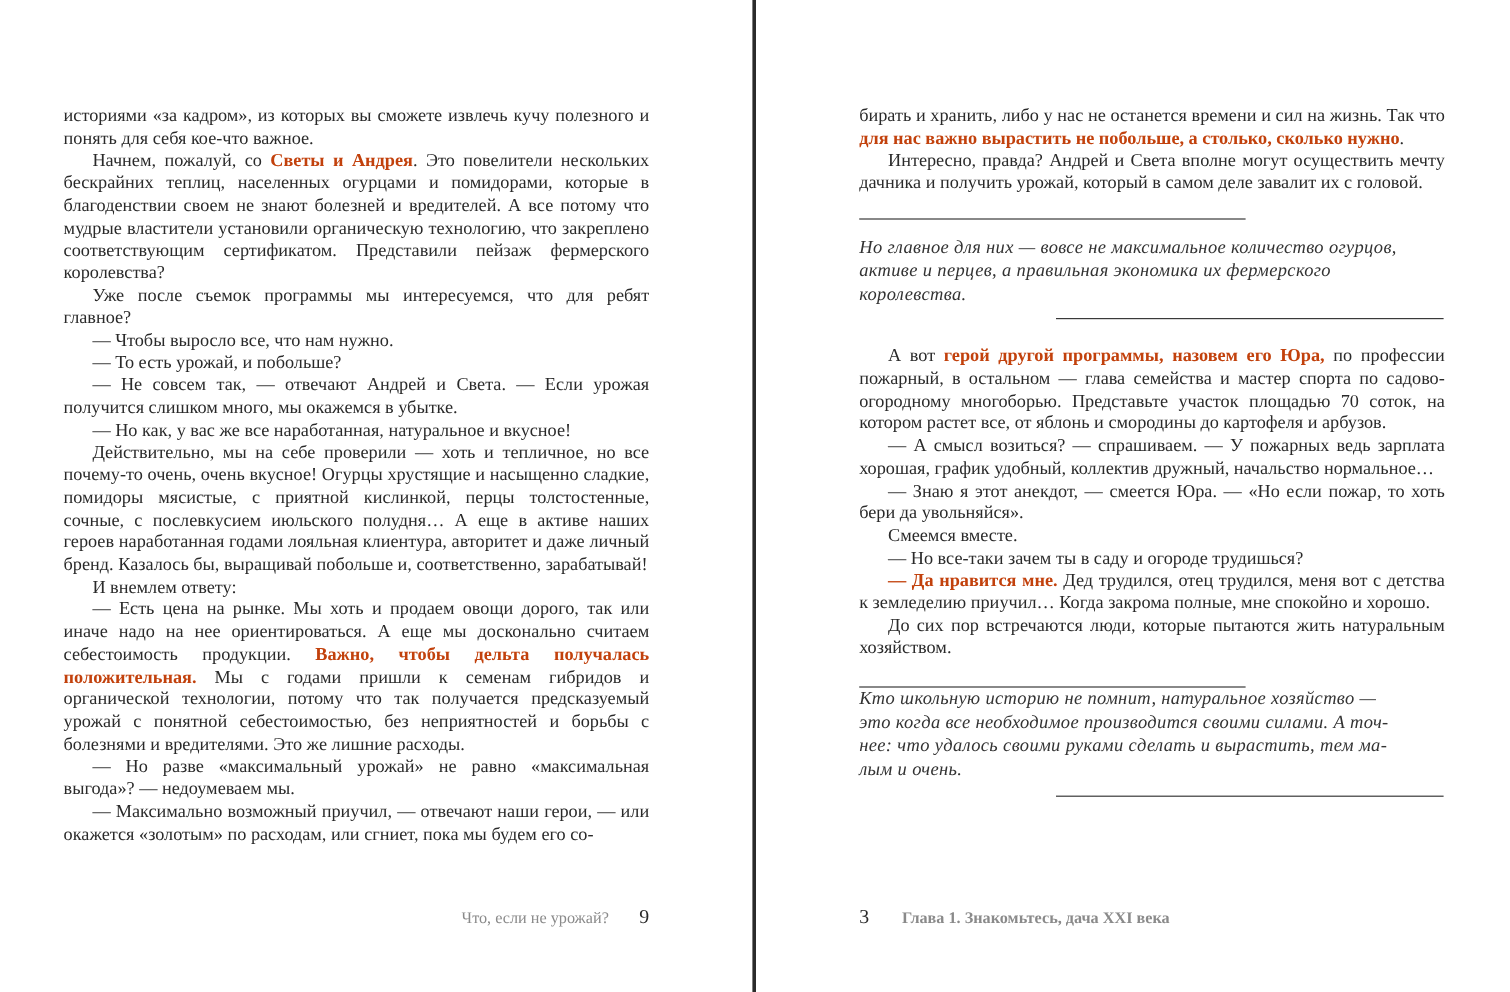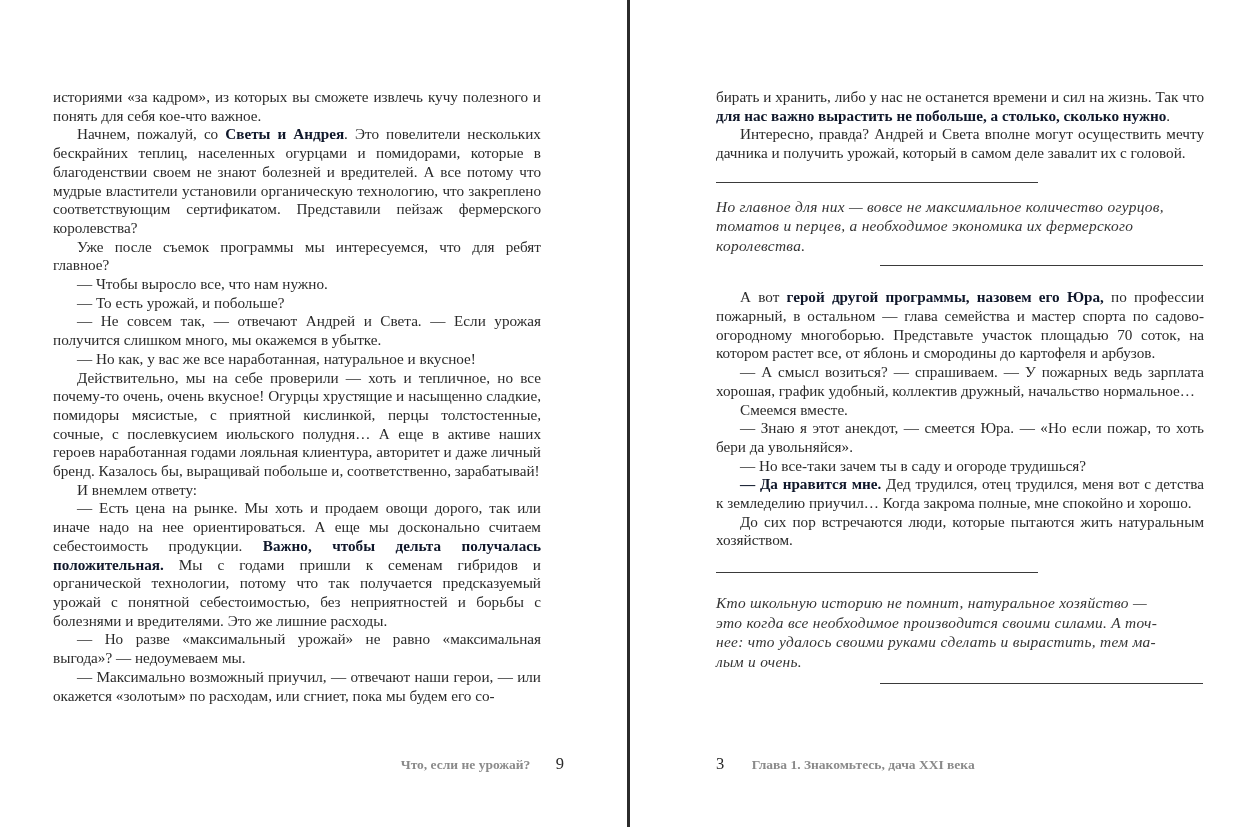--- a/index.html
+++ b/index.html
@@ -1,50 +1,50 @@
 <!DOCTYPE html>
 <html><head>
 <meta charset="utf-8">
 <style>
   html, body { margin: 0; padding: 0; }
   body {
     width: 1258px; height: 827px; position: relative; overflow: hidden;
     background: #ffffff; color: #2a2a2a;
     font-family: "Liberation Serif", "DejaVu Serif", serif;
   }
-  .page { position: absolute; top: 0; height: 827px; padding-left: 23px; }
+  .page { position: absolute; top: 0; height: 827px; }
   .page-left { left: 0; width: 627px; }
   .page-right { left: 630px; width: 628px; }
   .spine {
     position: absolute; left: 627px; top: 0; width: 3px; height: 827px;
     background: #2b2b2b;
   }
   .col { position: absolute; width: 488px; }
   .page-left .col { left: 53px; top: 88px; }
   .page-right .col { left: 86px; top: 88px; }
   p {
     margin: 0; font-size: 15.2px; line-height: 18.7px;
     text-align: justify; text-align-last: left;
   }
   p.indent { text-indent: 24px; }
-  b { font-weight: bold; color: #0f172a; }
+  b { font-weight: bold; color: #c2410c; }
   .quote p {
     font-style: italic; font-size: 15.4px; line-height: 19.5px;
     text-align: center; letter-spacing: 0.3px; color: #333;
   }
   .rule { height: 0; border-top: 1.6px solid #3a3a3a; }
   .rule-left { width: 322px; margin-left: 0; }
   .rule-right { width: 323px; margin-left: 164px; }
   .footer {
     position: absolute; top: 754px; font-size: 13.5px; color: #8a8a8a;
     font-family: "Liberation Serif", "DejaVu Serif", serif;
   }
   .footer .num { color: #2a2a2a; font-size: 16.5px; }
   .footer-left { right: 86px; }
-  .footer-left .runhead { margin-right: 22px; font-weight: bold; }
+  .footer-left .runhead { margin-right: 22px; }
   .footer-right { left: 86px; }
   .footer-right .runhead { margin-left: 24px; font-weight: bold; }
 </style>
 </head>
 <body>
 
 <div class="page page-left">
   <div class="col" id="left-col">
       <p><span>историями «за кадром», из которых вы сможете извлечь кучу полезного и понять для себя кое-что важное.</span></p>
       <p class="indent"><span>Начнем, пожалуй, со </span><b>Светы и Андрея</b><span>. Это повелители нескольких бескрайних теплиц, населенных огурцами и помидорами, которые в благоденствии своем не знают болезней и вредителей. А все потому что  мудрые властители установили органическую технологию, что закреплено соответствующим сертификатом. Представили пейзаж фермерского королевства?</span></p>
@@ -70,38 +70,38 @@
 <div class="page page-right">
   <div class="col">
     <div id="right-top">
         <p><span>бирать и хранить, либо у нас не останется времени и сил на жизнь. Так что </span><b>для нас важно вырастить не побольше, а столько, сколько нужно</b><span>.</span></p>
         <p class="indent"><span>Интересно, правда? Андрей и Света вполне могут осуществить мечту дачника и получить урожай, который в самом деле завалит их с головой.</span></p>
       </div>
     <div style="height:19px"></div>
     <div class="rule rule-left"></div>
     <div class="quote" style="margin-top:14px">
       <p>Но главное для них — вовсе не максимальное количество огурцов,</p>
-      <p>томатов и перцев, а необходимое экономика их фермерского</p>
+      <p>активе и перцев, а правильная экономика их фермерского</p>
       <p>королевства.</p>
     </div>
     <div style="height:10px"></div>
     <div class="rule rule-right"></div>
     <div style="height:22px"></div>
     <div id="right-mid">
         <p class="indent"><span>А вот </span><b>герой другой программы, назовем его Юра,</b><span> по профессии пожарный, в остальном — глава семейства и мастер спорта по садово-огородному многоборью. Представьте участок площадью 70 соток, на котором растет все, от яблонь и смородины до картофеля и арбузов.</span></p>
         <p class="indent"><span>— А смысл возиться? — спрашиваем. — У пожарных ведь зарплата хорошая, график удобный, коллектив дружный, начальство нормальное…</span></p>
+        <p class="indent"><span>— Знаю я этот анекдот, — смеется Юра. — «Но если пожар, то хоть бери да увольняйся».</span></p>
         <p class="indent"><span>Смеемся вместе.</span></p>
-        <p class="indent"><span>— Знаю я этот анекдот, — смеется Юра. — «Но если пожар, то хоть бери да увольняйся».</span></p>
         <p class="indent"><span>— Но все-таки зачем ты в саду и огороде трудишься?</span></p>
         <p class="indent"><b>— Да нравится мне.</b><span> Дед трудился, отец трудился, меня вот с детства к земледелию приучил… Когда закрома полные, мне спокойно и хорошо.</span></p>
         <p class="indent"><span>До сих пор встречаются люди, которые пытаются жить натуральным хозяйством.</span></p>
       </div>
     <div style="height:22px"></div>
     <div class="rule rule-left"></div>
-    <div class="quote" style="margin-top:20px">
+    <div class="quote" style="margin-top:0">
       <p>Кто школьную историю не помнит, натуральное хозяйство —</p>
       <p>это когда все необходимое производится своими силами. А точ-</p>
       <p>нее: что удалось своими руками сделать и вырастить, тем ма-</p>
       <p>лым и очень.</p>
     </div>
     <div style="height:12px"></div>
     <div class="rule rule-right"></div>
   </div>
   <div class="footer footer-right">
     <span class="num">3</span>

